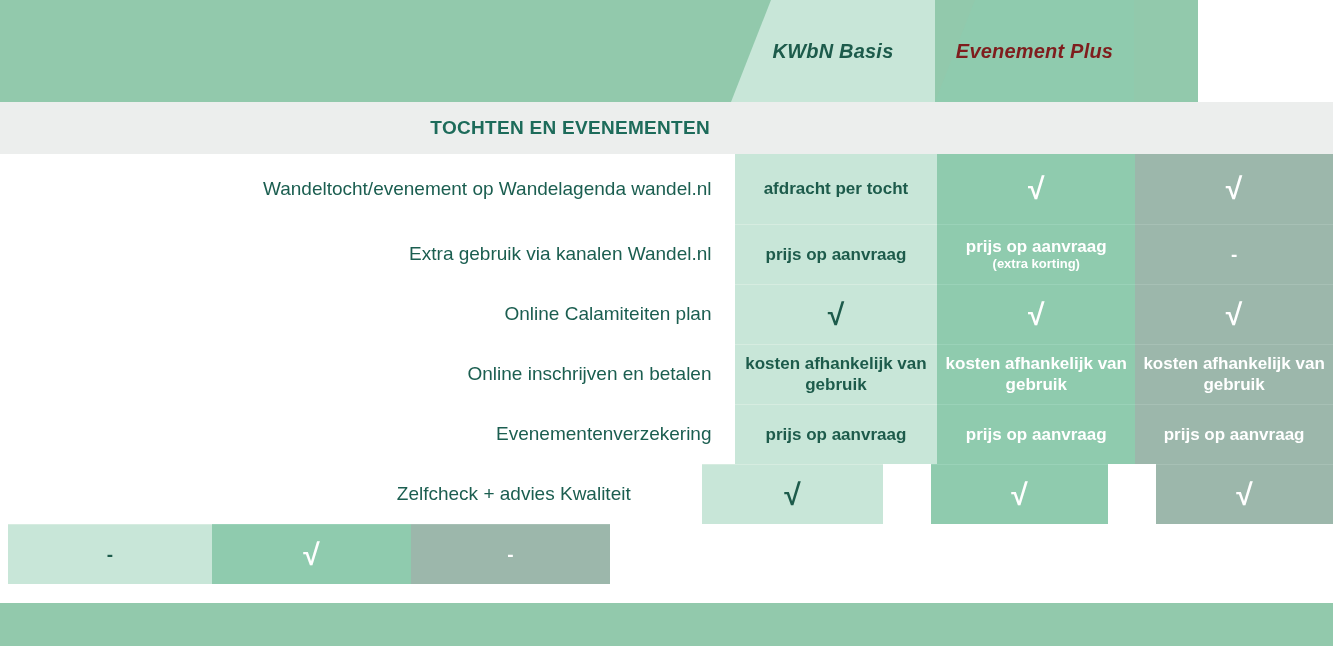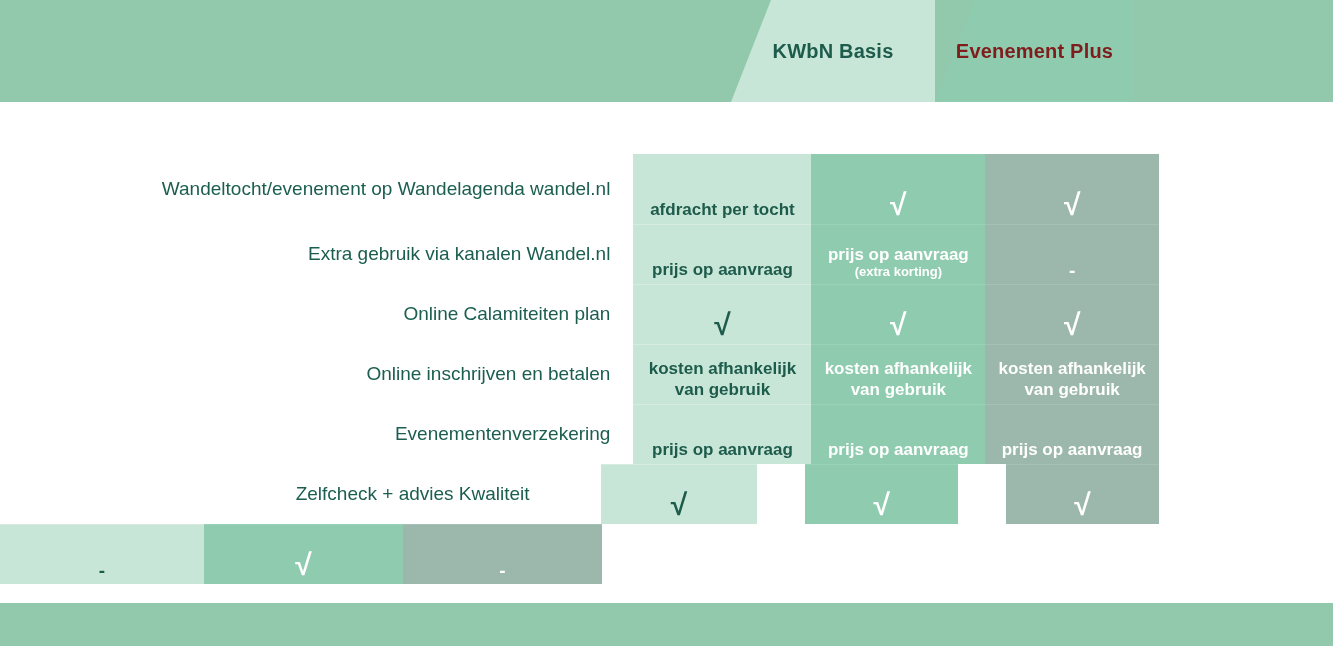--- a/index.html
+++ b/index.html
@@ -19,23 +19,24 @@
     position: relative;
     width: 1333px;
     height: 646px;
     background: #ffffff;
   }
 
   
   .header-band {
     position: absolute;
     top: 0; left: 0;
-    width: 1333px;
+    width: 1198px;
     height: 102px;
     background: #92c9ac;
+    font-style: italic;
   }
   .hdr-col {
     position: absolute;
     top: 0;
     height: 102px;
     display: flex;
     align-items: center;
     justify-content: center;
     font-size: 20px;
     font-weight: bold;
@@ -89,39 +90,40 @@
   
   .table {
     position: absolute;
     top: 154px;
     left: 0;
     width: 1333px;
   }
   .row {
     position: relative;
     display: flex;
-    width: 1159px;
+    width: 1333px;
+    padding-left: 8px;
   }
   .cell-label {
     width: 731px;
     display: flex;
     align-items: center;
     justify-content: flex-end;
     padding-right: 23px;
     text-align: right;
     color: #1b5e50;
     font-size: 19px;
     line-height: 1.25;
     background: #ffffff;
   }
   .cell {
     display: flex;
     flex-direction: column;
     align-items: center;
-    justify-content: flex-end;
+    justify-content: center;
     text-align: center;
     padding: 4px 8px;
   }
   .cell-1 { width: 204px; background: #c8e6d8; color: #1d5b4b; }
   .cell-2 { width: 199px; background: #8fcbae; color: #1d5b4b; }
   .cell-3 { width: 199px; background: #9cb7ab; color: #ffffff; }
 
   .cell-2 .v-check, .cell-3 .v-check { color: #ffffff; }
   .cell-1 .v-check { color: #1d5b4b; }
 
@@ -176,20 +178,23 @@
 
   <div class="header-band">
     <div class="hdr-col hdr-col-1">
       <span>KWbN Basis</span>
     </div>
     <div class="hdr-col hdr-col-2">
       <span>Evenement Plus</span>
     </div>
   </div>
 
+  <div class="section-row">
+    <div class="section-title">TOCHTEN EN EVENEMENTEN</div>
+  </div>
 
   <div class="table" id="table-body">
       <div class="row" style="height: 70px;">
         <div class="cell-label">Wandeltocht/evenement op Wandelagenda wandel.nl</div>
         <div class="cell cell-1">
           <span class="v-text">afdracht per tocht</span>
         </div>
         <div class="cell cell-2">
           <span class="v-check">√</span>
         </div>

